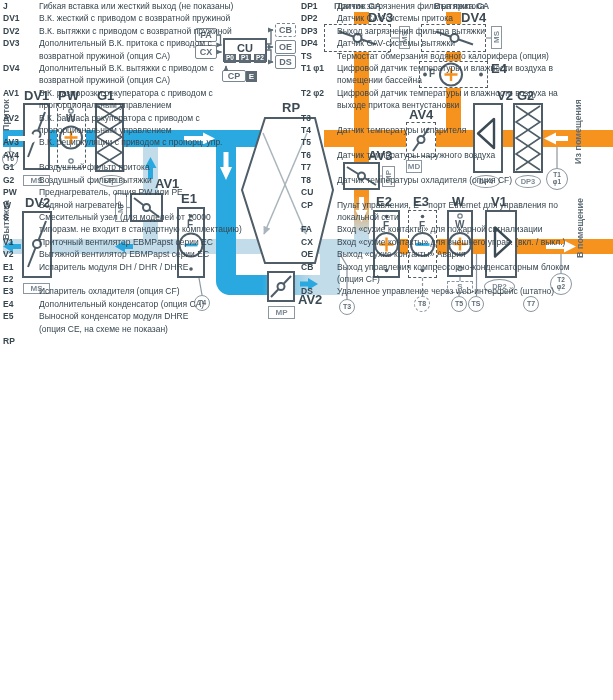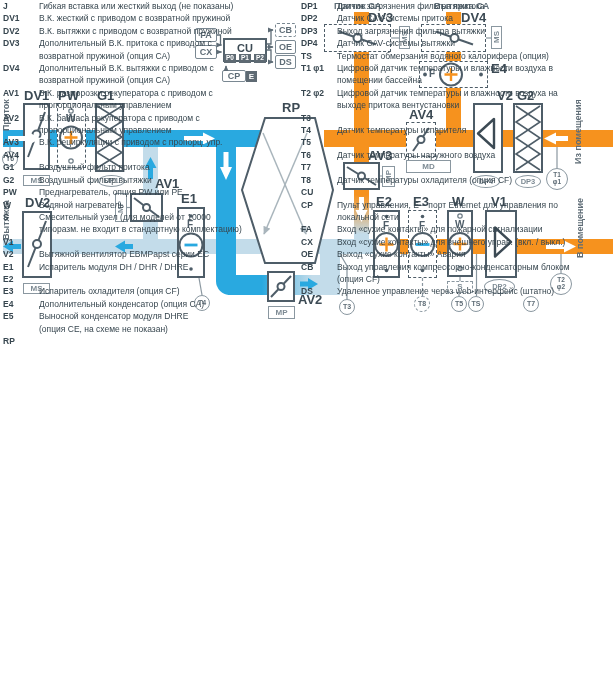--- a/index.html
+++ b/index.html
@@ -116,21 +116,21 @@
     </div>
   <div class="sb sbv" style="left:115px;top:193px;width:12px;height:29px">
       <span>MP</span>
     </div>
   <div class="sb" style="left:268px;top:306px;width:27px;height:13px">
       <span>MP</span>
     </div>
   <div class="sb sbv" style="left:382px;top:166px;width:13px;height:21px">
       <span>MP</span>
     </div>
-  <div class="sb" style="left:406px;top:160px;width:45px;height:13px">
+  <div class="sb" style="left:406px;top:160px;width:16px;height:13px">
       <span>MD</span>
     </div>
   <div class="sb" style="left:447px;top:281px;width:26px;height:12px;border-style:dashed">
       <span>S</span>
     </div>
 
   <div class="sb oval" style="left:98px;top:175px;width:27px;height:12px">
       <span>DP1</span>
     </div>
   <div class="sb oval" style="left:484px;top:279px;width:31px;height:15px">
@@ -376,20 +376,21 @@
       </div>
 
       <div class="lrow">
         <span class="lkey">S</span>
         <span class="ltxt">Смесительный узел (для моделей от 10000
 типоразм. не входит в стандартную комплектацию)</span>
       </div>
 
       <div class="lrow">
         <span class="lkey">V1</span>
+        <span class="ltxt">Приточный вентилятор EBMPapst серии EC</span>
       </div>
 
       <div class="lrow">
         <span class="lkey">V2</span>
         <span class="ltxt">Вытяжной вентилятор EBMPapst серии EC</span>
       </div>
 
       <div class="lrow">
         <span class="lkey">E1</span>
         <span class="ltxt">Испаритель модуля DH / DHR / DHRE</span>

